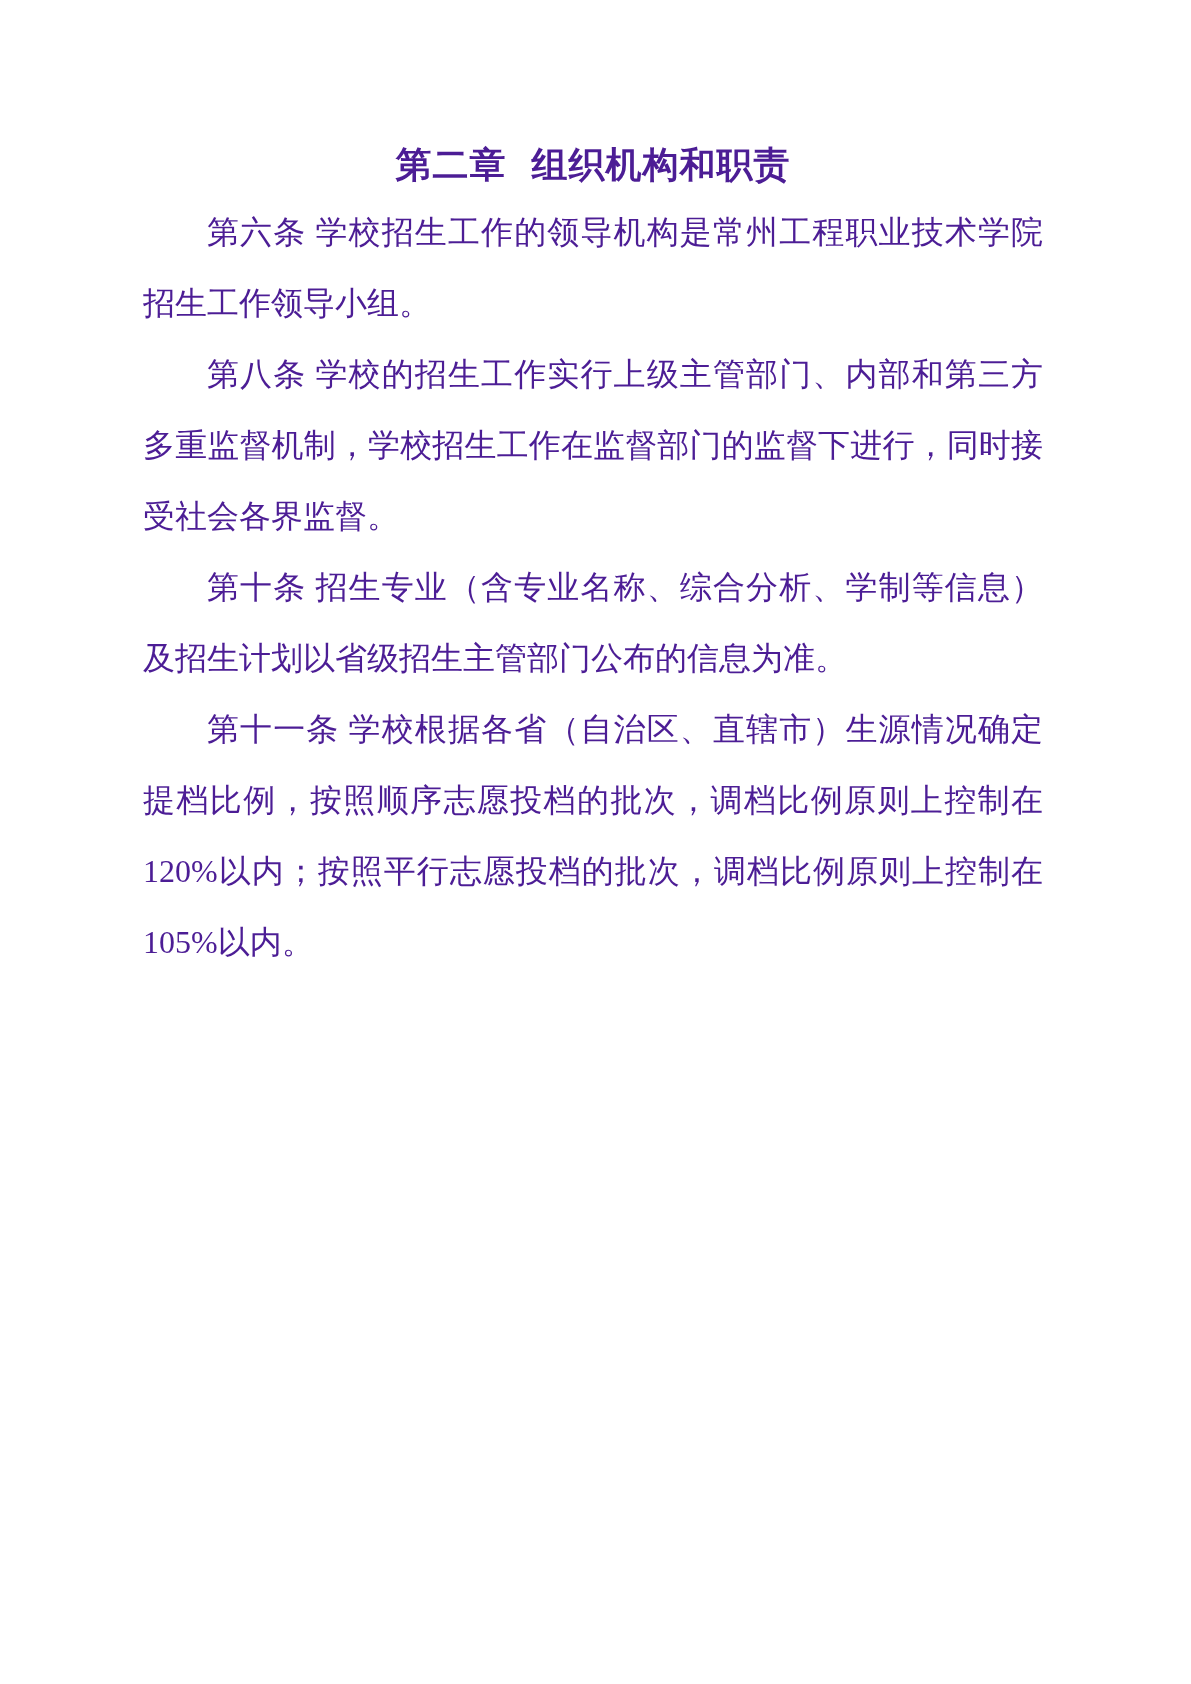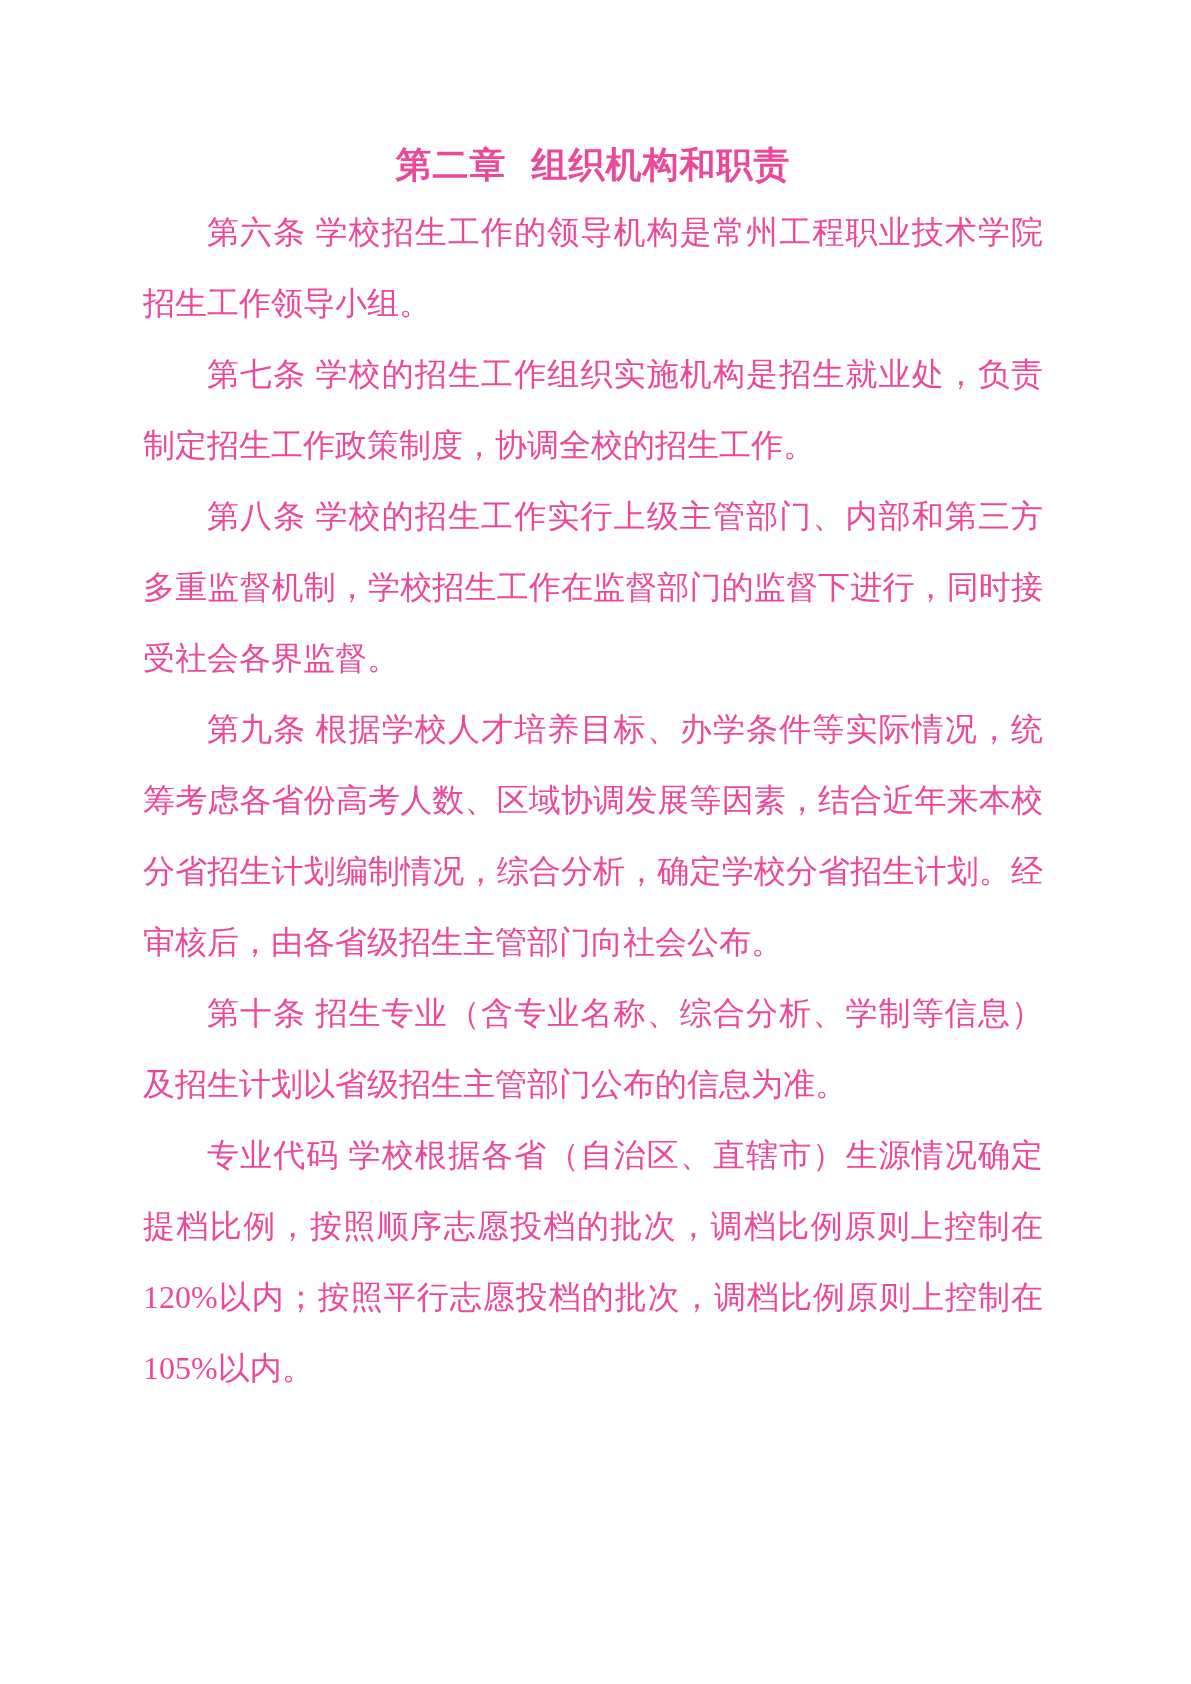--- a/index.html
+++ b/index.html
@@ -6,21 +6,21 @@
     margin: 0;
     padding: 0;
     background: #ffffff;
   }
   .page {
     position: relative;
     width: 1191px;
     height: 1684px;
     box-sizing: border-box;
     background: #ffffff;
-    color: #ec4899;
+    color: #4c1d95;
     padding: 134px 148px 0 143px;
     font-family: "Liberation Serif", serif;
     font-size: 32px;
     line-height: 62.5px;
     overflow: hidden;
   }
   .chapter {
     margin: 0;
     text-align: center;
     font-family: "Liberation Sans", sans-serif;
@@ -42,23 +42,21 @@
 </head>
 <body>
 
 <div class="page">
 
   <h2 class="chapter">
     <span class="chapter-number">第二章</span><span class="chapter-title">组织机构和职责</span>
   </h2>
 
   <p class="para">第六条 学校招生工作的领导机构是常州工程职业技术学院招生工作领导小组。</p>
-  <p class="para">第七条 学校的招生工作组织实施机构是招生就业处，负责制定招生工作政策制度，协调全校的招生工作。</p>
   <p class="para">第八条 学校的招生工作实行上级主管部门、内部和第三方多重监督机制，学校招生工作在监督部门的监督下进行，同时接受社会各界监督。</p>
 
 
-  <p class="para">第九条 根据学校人才培养目标、办学条件等实际情况，统筹考虑各省份高考人数、区域协调发展等因素，结合近年来本校分省招生计划编制情况，综合分析，确定学校分省招生计划。经审核后，由各省级招生主管部门向社会公布。</p>
   <p class="para">第十条 招生专业（含专业名称、综合分析、学制等信息）及招生计划以省级招生主管部门公布的信息为准。</p>
 
 
-  <p class="para">专业代码 学校根据各省（自治区、直辖市）生源情况确定提档比例，按照顺序志愿投档的批次，调档比例原则上控制在120%以内；按照平行志愿投档的批次，调档比例原则上控制在105%以内。</p>
+  <p class="para">第十一条 学校根据各省（自治区、直辖市）生源情况确定提档比例，按照顺序志愿投档的批次，调档比例原则上控制在120%以内；按照平行志愿投档的批次，调档比例原则上控制在105%以内。</p>
 
 </div>
 
 </body></html>

